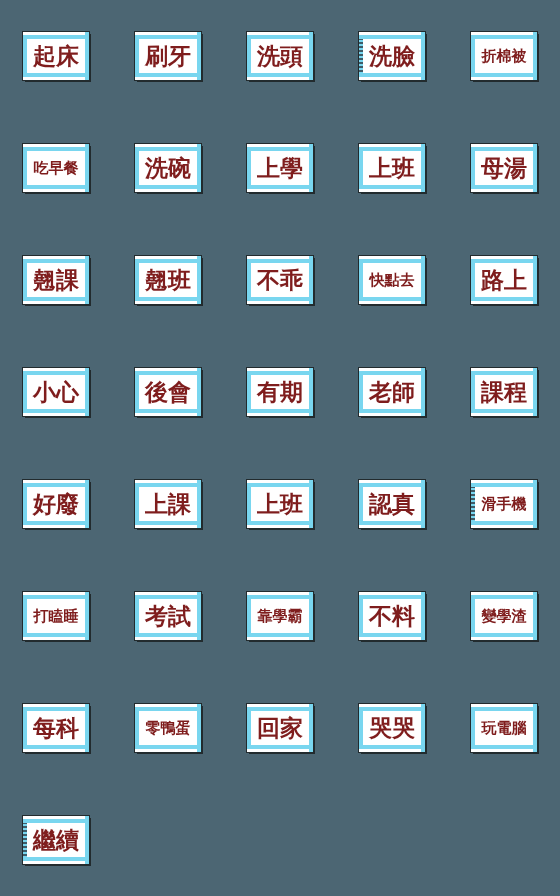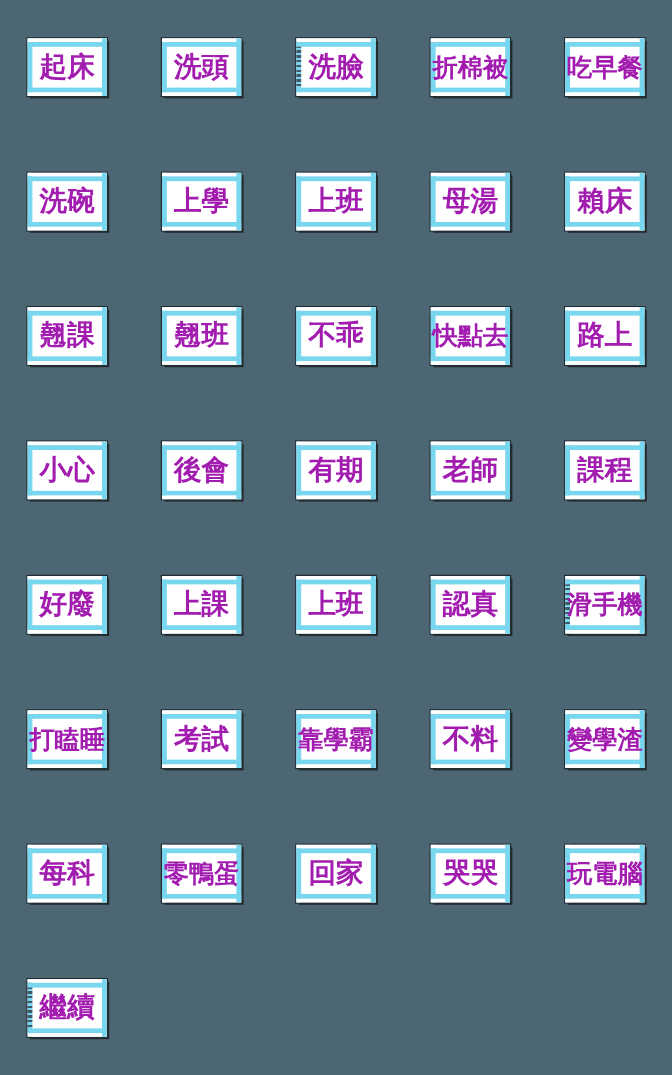--- a/index.html
+++ b/index.html
@@ -80,30 +80,30 @@
     right: 0;
     height: 3px;
     background: #ffffff;
   }
   .cap.top    { top: 0; }
   .cap.bottom { bottom: 0; }
 
   .label {
     position: relative;
     z-index: 3;
-    color: #a21caf;
+    color: #7f1d1d;
     line-height: 1;
     white-space: nowrap;
     font-weight: 700;
     letter-spacing: 0px;
     text-align: center;
     padding: 0 1px;
   }
   .len2 .label { font-size: 23px; }
-  .len3 .label { font-size: 21px; }
+  .len3 .label { font-size: 15px; }
 
   
   .dotted-left::before {
     background: repeating-linear-gradient(
       to bottom,
       #79d6ef 0px, #79d6ef 2px,
       #3f5a66 2px, #3f5a66 4px
     );
   }
 </style>
@@ -117,20 +117,29 @@
         <div class="bar top"></div>
         <div class="label">起床</div>
         <div class="bar bottom"></div>
         <div class="cap bottom"></div>
       </div>
     </div>
     <div class="cell">
       <div class="plate len2">
         <div class="cap top"></div>
         <div class="bar top"></div>
+        <div class="label">刷牙</div>
+        <div class="bar bottom"></div>
+        <div class="cap bottom"></div>
+      </div>
+    </div>
+    <div class="cell">
+      <div class="plate len2">
+        <div class="cap top"></div>
+        <div class="bar top"></div>
         <div class="label">洗頭</div>
         <div class="bar bottom"></div>
         <div class="cap bottom"></div>
       </div>
     </div>
     <div class="cell">
       <div class="plate len2 dotted-left">
         <div class="cap top"></div>
         <div class="bar top"></div>
         <div class="label">洗臉</div>
@@ -189,29 +198,20 @@
         <div class="bar top"></div>
         <div class="label">母湯</div>
         <div class="bar bottom"></div>
         <div class="cap bottom"></div>
       </div>
     </div>
     <div class="cell">
       <div class="plate len2">
         <div class="cap top"></div>
         <div class="bar top"></div>
-        <div class="label">賴床</div>
-        <div class="bar bottom"></div>
-        <div class="cap bottom"></div>
-      </div>
-    </div>
-    <div class="cell">
-      <div class="plate len2">
-        <div class="cap top"></div>
-        <div class="bar top"></div>
         <div class="label">翹課</div>
         <div class="bar bottom"></div>
         <div class="cap bottom"></div>
       </div>
     </div>
     <div class="cell">
       <div class="plate len2">
         <div class="cap top"></div>
         <div class="bar top"></div>
         <div class="label">翹班</div>

